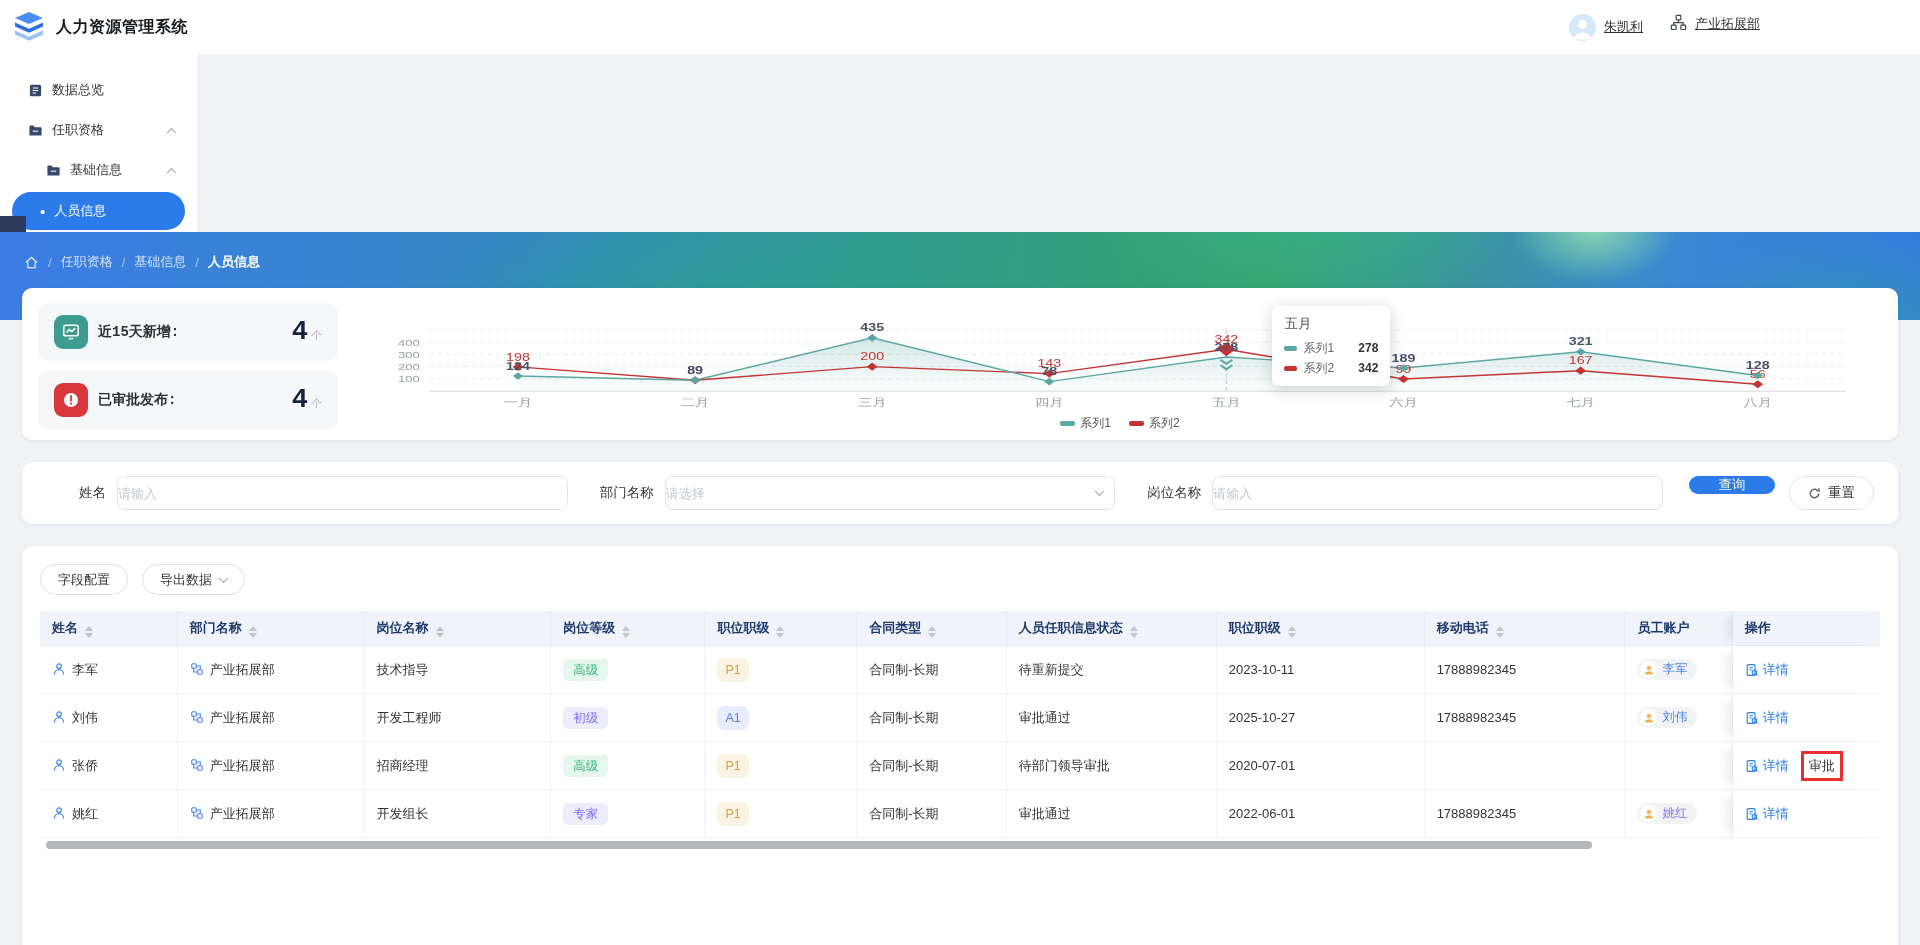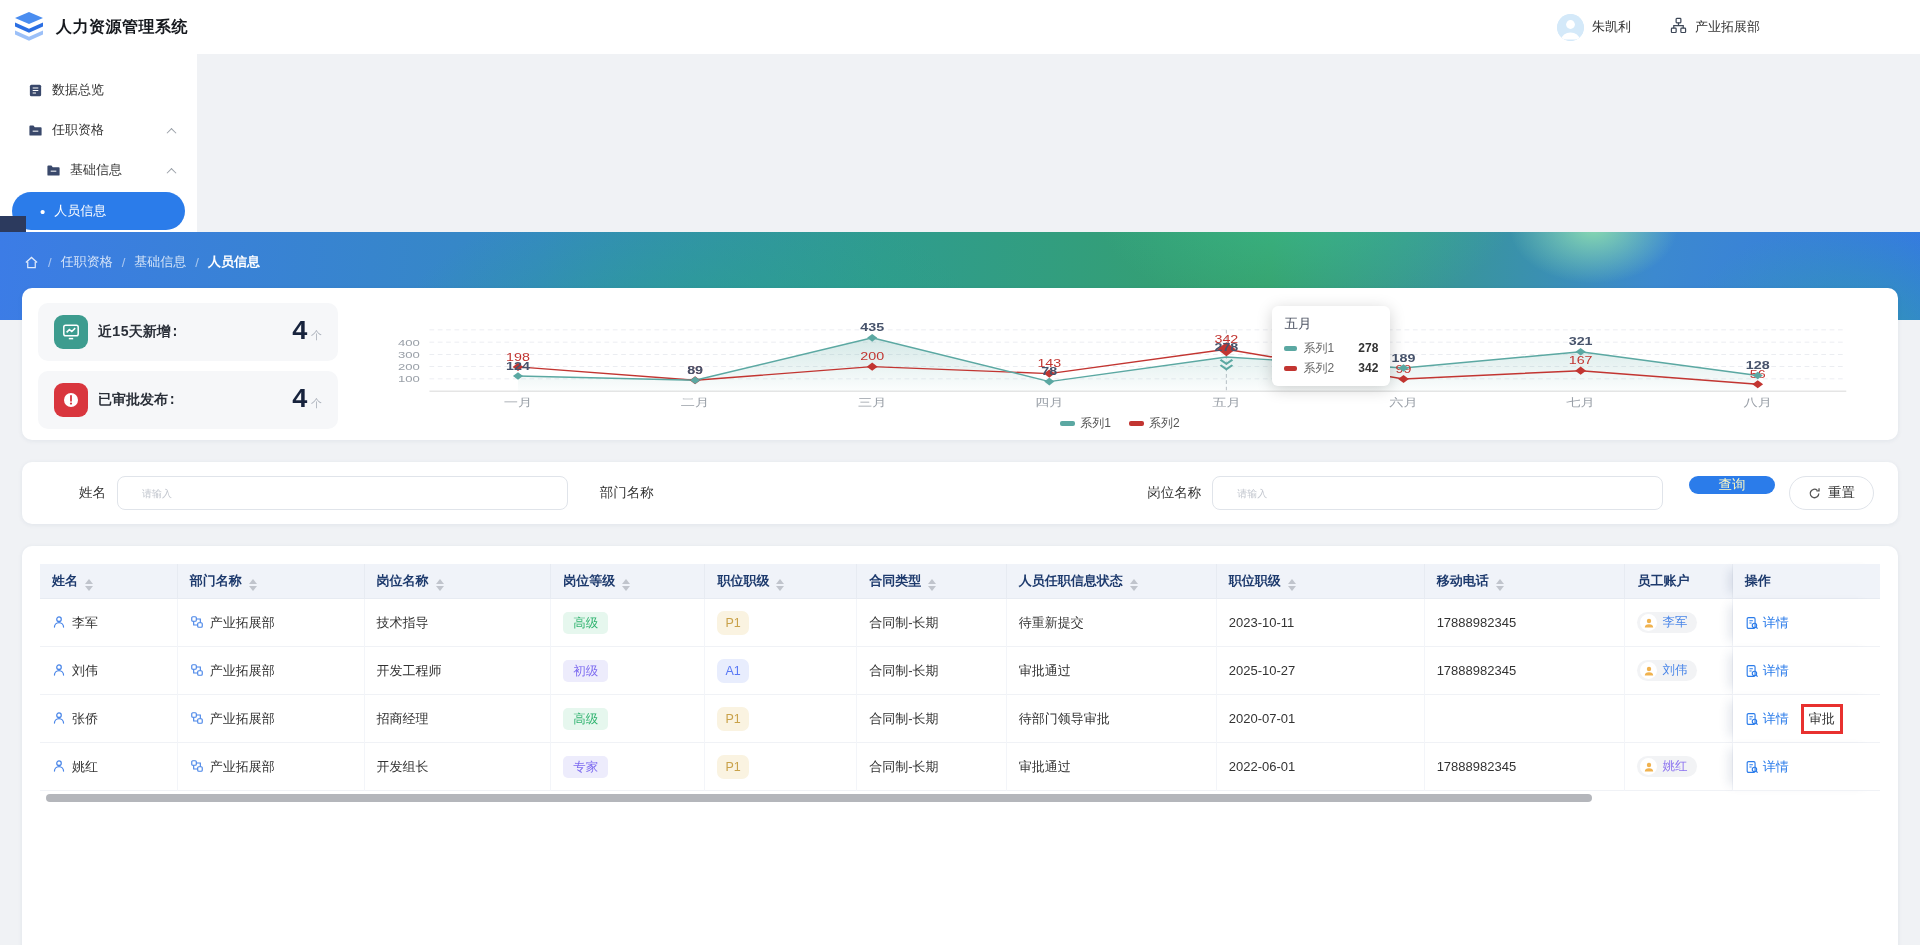--- a/index.html
+++ b/index.html
@@ -3,21 +3,21 @@
 <meta charset="utf-8">
 <style>
   * { margin:0; padding:0; box-sizing:border-box; }
   html,body { width:1920px; height:945px; overflow:hidden; }
   body { font-family:"Liberation Sans","DejaVu Sans",sans-serif; background:#f0f2f5; color:#333; font-size:13px; }
 
   
   .topbar { height:54px; background:#fff; display:flex; align-items:center; padding:0 160px 0 12px; position:relative; z-index:10; }
   .logo { display:flex; align-items:center; }
   .app-title { margin-left:10px; font-size:16px; font-weight:700; color:#15181d; letter-spacing:.5px; }
-  .topbar-right { margin-left:auto; display:flex; align-items:center; gap:39px; }
+  .topbar-right { margin-left:auto; display:flex; align-items:flex-start; gap:27px;text-decoration:underline; }
   .user-block, .dept-block { display:flex; align-items:center; gap:8px; cursor:pointer; }
   .avatar-wrap { width:27px; height:27px; border-radius:50%; overflow:hidden; background:#d4e9f9; }
 
   
   .main { display:flex; height:891px;flex-direction:column; }
   .sidebar { width:197px; background:#fff; flex-shrink:0; position:relative; padding-top:16px; }
   .side-item { height:40px; display:flex; align-items:center; gap:9px; padding-left:28px; font-size:13px; color:#333; cursor:pointer; position:relative; }
   .side-item.lv2 { padding-left:46px; }
   .side-item .s-ico { display:flex; }
   .side-item .chev-box { margin-left:auto; margin-right:22px; }
@@ -62,21 +62,21 @@
   .tooltip-title { font-size:13.5px; color:#4a5160; margin-bottom:5px; }
   .tooltip-row { display:flex; align-items:center; gap:6px; font-size:12px; color:#666; line-height:20px; }
   .tooltip-marker { width:13px; height:5px; border-radius:2px; display:inline-block; }
   .tooltip-value { margin-left:auto; padding-left:18px; font-weight:700; color:#333; }
 
   
   .card-filters { margin-top:22px; height:62px; display:flex; align-items:center; gap:26px; padding:0 24px; }
   .form-item { display:flex; align-items:center; gap:11px; flex:1; }
   .form-item label { white-space:nowrap; font-size:13.5px; color:#333; min-width:60px; text-align:right; }
   .form-item .inp-wrap { position:relative; flex:1; display:flex; }
-  .inp { flex:1; height:34px; border:1px solid #e0e4ea; border-radius:8px; padding:0 24px; font-size:10px; color:#333; outline:none; background:#fff; font-family:inherit; }
+  .inp { flex:1; height:34px; border:1px solid #e0e4ea; border-radius:8px; padding:0 0; font-size:13px; color:#333; outline:none; background:#fff; font-family:inherit; }
   .inp::placeholder { color:#c3c7cf; }
   .sel-caret { position:absolute; right:12px; top:13px; }
   .btns { display:flex; gap:14px; }
   .btn-primary { width:86px; height:18px; border:none; border-radius:17px; background:#2b7cea; color:#fef9c3; font-size:13.5px; cursor:pointer; font-family:inherit; }
   .btn-plain { height:34px; border-radius:17px; background:#fff; border:1px solid #e0e4ea; color:#333; font-size:13.5px; display:flex; align-items:center; gap:7px; padding:0 18px; cursor:pointer; font-family:Liberation Mono, monospace; }
 
   
   .card-table { margin-top:22px; min-height:558px; display:flex; flex-direction:column; padding:18px 18px 16px; }
   .table-toolbar { display:flex; gap:14px; margin-bottom:16px; }
   .chip-btn { height:31px; border-radius:16px; border:1px solid #dcdfe6; background:#fff; color:#333; font-size:13px; padding:0 17px; display:flex; align-items:center; gap:8px; cursor:pointer; font-family:inherit; }
@@ -331,40 +331,53 @@
 
       <div class="card card-filters">
         <div class="form-item">
           <label>姓名</label>
           <div class="inp-wrap">
             <input class="inp" type="text" placeholder="请输入" style="">
           </div>
         </div>
         <div class="form-item">
           <label>部门名称</label>
+          <div class="inp-wrap">
+            <input class="inp" type="text" readonly="" placeholder="请选择" style="">
+            <span class="sel-caret chev down"></span>
+          </div>
         </div>
         <div class="form-item">
           <label>岗位名称</label>
           <div class="inp-wrap">
             <input class="inp" type="text" placeholder="请输入" style="">
           </div>
         </div>
         <div class="btns">
           <button class="btn-primary">查询</button>
           <button class="btn-plain">
             <svg width="13" height="13" viewBox="0 0 14 14" fill="none" stroke="#555" stroke-width="1.4">
               <path d="M11.6 7 a4.6 4.6 0 1 1 -1.7 -3.6"></path>
                 <path d="M11.9 1.3 v2.8 h-2.8"></path>
             </svg>
             <span>重置</span>
           </button>
         </div>
       </div>
 
       <div class="card card-table">
+        <div class="table-toolbar">
+          <button class="chip-btn">
+            <span>字段配置</span>
+          </button>
+          <button class="chip-btn">
+            <span>导出数据</span>
+            <span class="chev down"></span>
+          </button>
+        </div>
 
         <div class="table-wrap">
           <table>
             <thead>
                 <tr id="thead-row">
                   <th style="width: 118px;"><span>姓名</span><span class="sort">
                       <i class="up"></i>
                       <i class="down"></i>
                     </span></th>
                   <th style="width: 160px;"><span>部门名称</span><span class="sort">

